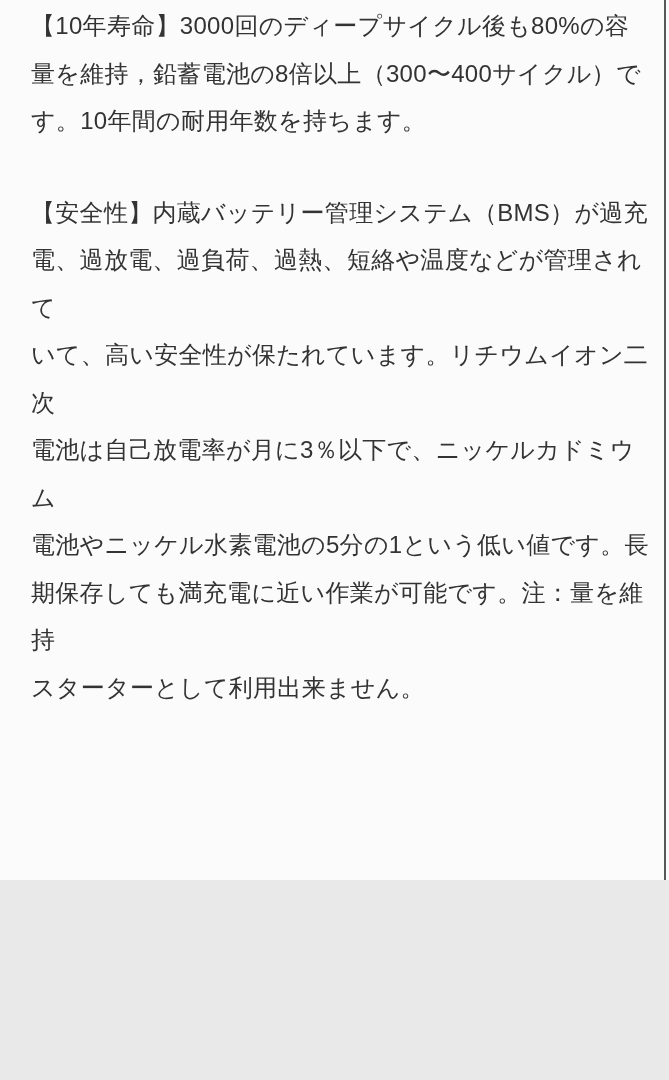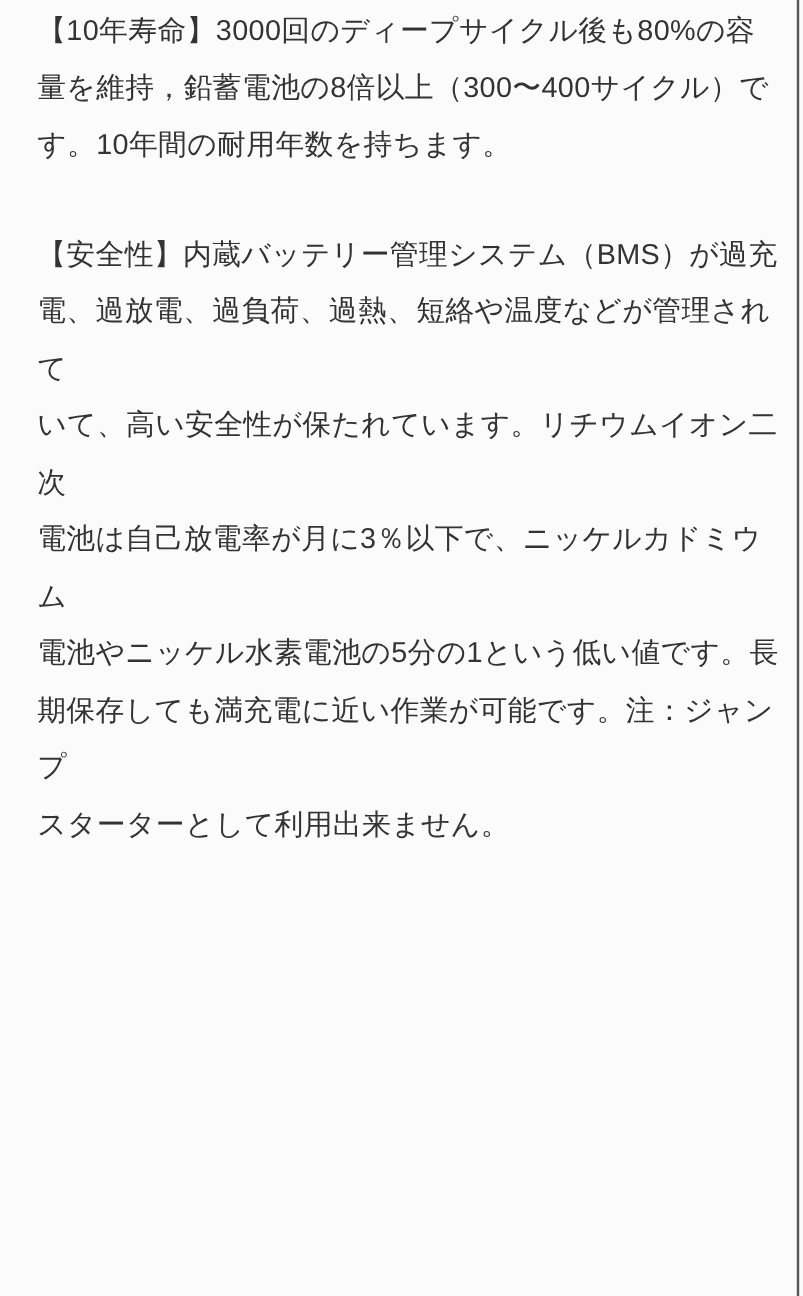--- a/index.html
+++ b/index.html
@@ -3,21 +3,21 @@
 <meta charset="utf-8">
 <style>
   html, body {
     margin: 0;
     padding: 0;
     background: #e9e9e9;
   }
   .page {
     position: relative;
     width: 669px;
-    height: 1080px;
+    height: 880px;
     margin: 0;
     background: #fbfbfb;
     overflow: hidden;
     font-family: "Liberation Sans", "DejaVu Sans", sans-serif;
   }
   .content {
     box-sizing: border-box;
     width: 100%;
     padding: 0 10px 0 31px;
   }
@@ -48,18 +48,18 @@
 <div class="page">
   <div class="content">
     <p class="para para-1">【10年寿命】3000回のディープサイクル後も80%の容
 量を維持，鉛蓄電池の8倍以上（300〜400サイクル）で
 す。10年間の耐用年数を持ちます。</p>
     <p class="para para-2">【安全性】内蔵バッテリー管理システム（BMS）が過充
 電、過放電、過負荷、過熱、短絡や温度などが管理されて
 いて、高い安全性が保たれています。リチウムイオン二次
 電池は自己放電率が月に3％以下で、ニッケルカドミウム
 電池やニッケル水素電池の5分の1という低い値です。長
-期保存しても満充電に近い作業が可能です。注：ジャンプ
+期保存しても満充電に近い作業が可能です。注：量を維持
 スターターとして利用出来ません。</p>
 
   </div>
   <div class="right-edge-border"></div>
 </div>
 
 </body></html>

